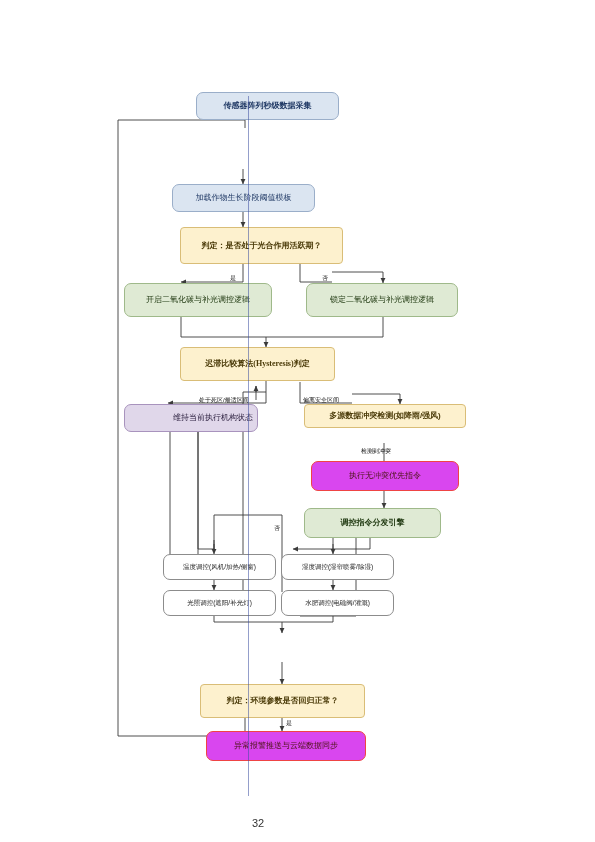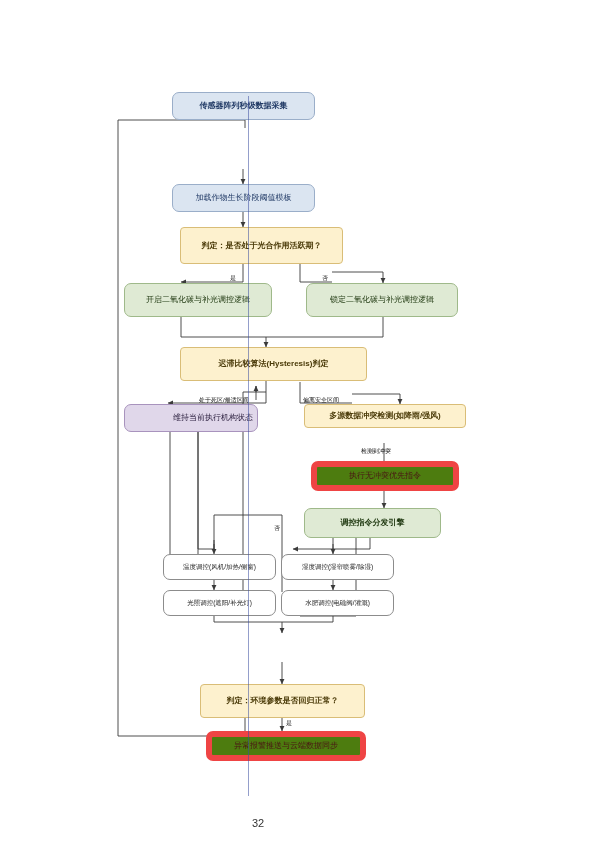--- a/index.html
+++ b/index.html
@@ -44,20 +44,21 @@
     width: 100%;
   }
   
   .rounded { border-radius: 7px; }
   .sharp { border-radius: 4px; }
   .blue {
     background: #dbe5f1;
     border: 1px solid #9aaec9;
     color: #1f3864;
     font-weight: bold;
+    margin-left: 24px;
   }
   .blue-plain {
     background: #dbe5f1;
     border: 1px solid #9aaec9;
     color: #1f3864;
   }
   .green {
     background: #dfead4;
     border: 1px solid #9fb98a;
     color: #213a12;
@@ -74,22 +75,22 @@
     color: #4a3a08;
     font-weight: bold;
   }
   .purple {
     background: #e0d7ea;
     border: 1px solid #a893bd;
     color: #2d2140;
     padding-left: 48px;
   }
   .pink {
-    background: #4d7c0f;
-    border: 6px solid #ef4444;
+    background: #d946ef;
+    border: 1px solid #ef4444;
     color: #4a1414;
   }
   .white {
     background: #ffffff;
     border: 1px solid #8c8c8c;
     color: #222222;
   }
   .f8 { font-size: 8px; }
   .f65 { font-size: 6.5px; }
   .edge-label {
@@ -207,21 +208,21 @@
   </div>
 
   <div class="node rounded green f8" style="left:124px; top:283px; width:148px; height:34px;font-family:Liberation Serif, serif;">
     <span>开启二氧化碳与补光调控逻辑</span>
   </div>
 
   <div class="node rounded green f8" style="left:306px; top:283px; width:152px; height:34px;">
     <span>锁定二氧化碳与补光调控逻辑</span>
   </div>
 
-  <div class="node sharp yellow f8" style="left:180px; top:347px; width:187px; height:34px;">
+  <div class="node sharp yellow f8" style="left:180px; top:347px; width:155px; height:34px;font-family:Liberation Serif, serif;">
     <span>迟滞比较算法(Hysteresis)判定</span>
   </div>
 
   <div class="node rounded purple f8" style="left:124px; top:404px; width:134px; height:28px;">
     <span>维持当前执行机构状态</span>
   </div>
 
   <div class="node sharp yellow f8" style="left:304px; top:404px; width:162px; height:24px;">
     <span>多源数据冲突检测(如降雨/强风)</span>
   </div>

